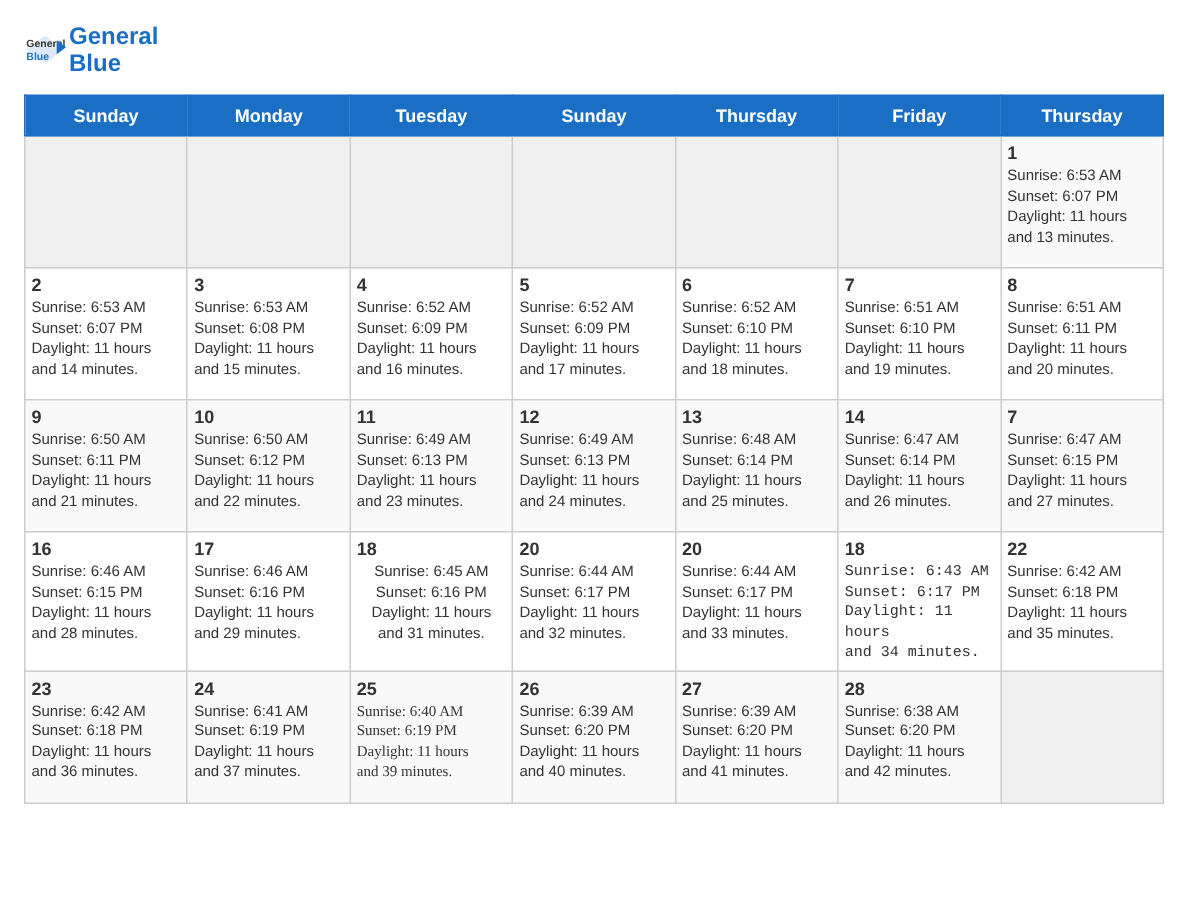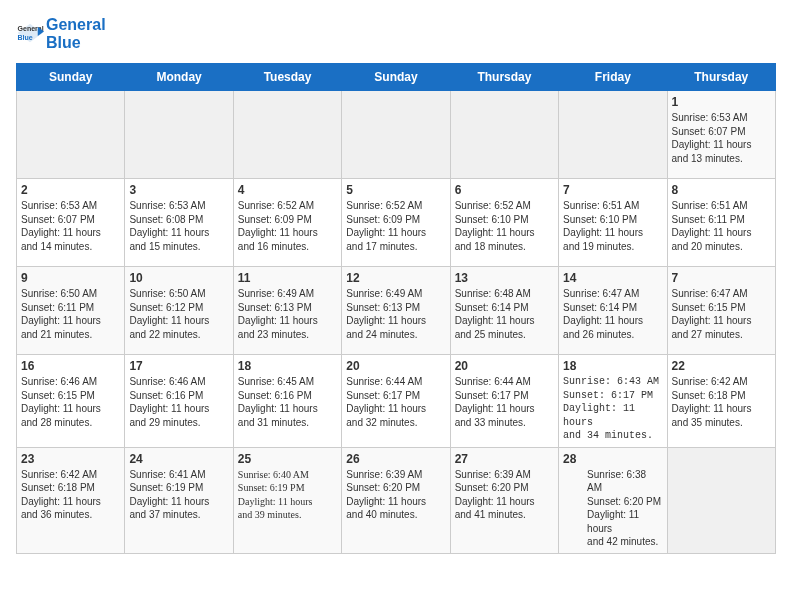--- a/index.html
+++ b/index.html
@@ -256,21 +256,21 @@
         </td>
         <td>
           <span class="day-num">17</span>
           <div class="day-detail" style="white-space: pre-line;">Sunrise: 6:46 AM
 Sunset: 6:16 PM
 Daylight: 11 hours
 and 29 minutes.</div>
         </td>
         <td>
           <span class="day-num">18</span>
-          <div class="day-detail" style="white-space: pre-line;">Sunrise: 6:45 AM
+          <div class="day-detail" style="white-space: pre-line; text-align: center;">Sunrise: 6:45 AM
 Sunset: 6:16 PM
 Daylight: 11 hours
 and 31 minutes.</div>
         </td>
         <td>
           <span class="day-num">20</span>
           <div class="day-detail" style="white-space: pre-line;">Sunrise: 6:44 AM
 Sunset: 6:17 PM
 Daylight: 11 hours
 and 32 minutes.</div>
@@ -328,21 +328,21 @@
         </td>
         <td>
           <span class="day-num">27</span>
           <div class="day-detail" style="white-space: pre-line;">Sunrise: 6:39 AM
 Sunset: 6:20 PM
 Daylight: 11 hours
 and 41 minutes.</div>
         </td>
         <td>
           <span class="day-num">28</span>
-          <div class="day-detail" style="white-space: pre-line; margin-left: 24px;">Sunrise: 6:38 AM
+          <div class="day-detail" style="white-space: pre-line;">Sunrise: 6:38 AM
 Sunset: 6:20 PM
 Daylight: 11 hours
 and 42 minutes.</div>
         </td>
         <td class="empty-cell"></td>
       </tr>
     </tbody>
 </table>
 
 </body></html>

